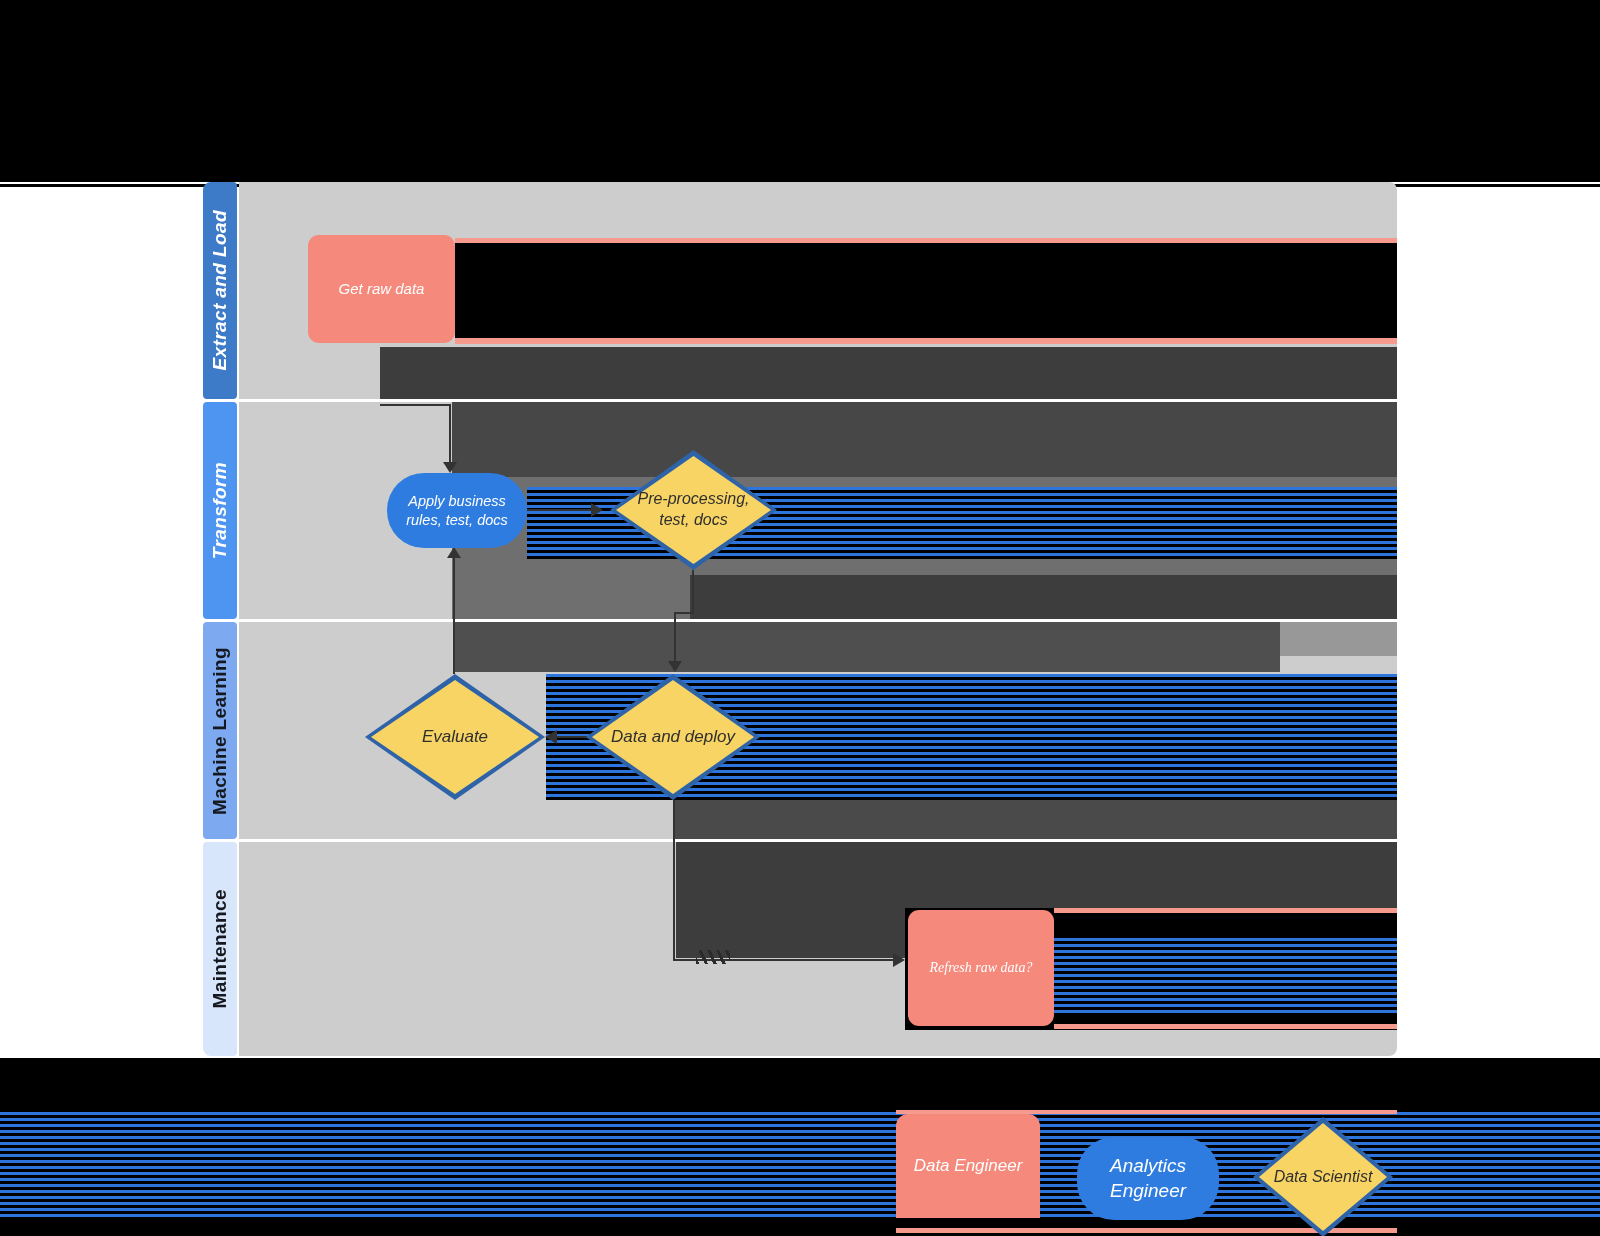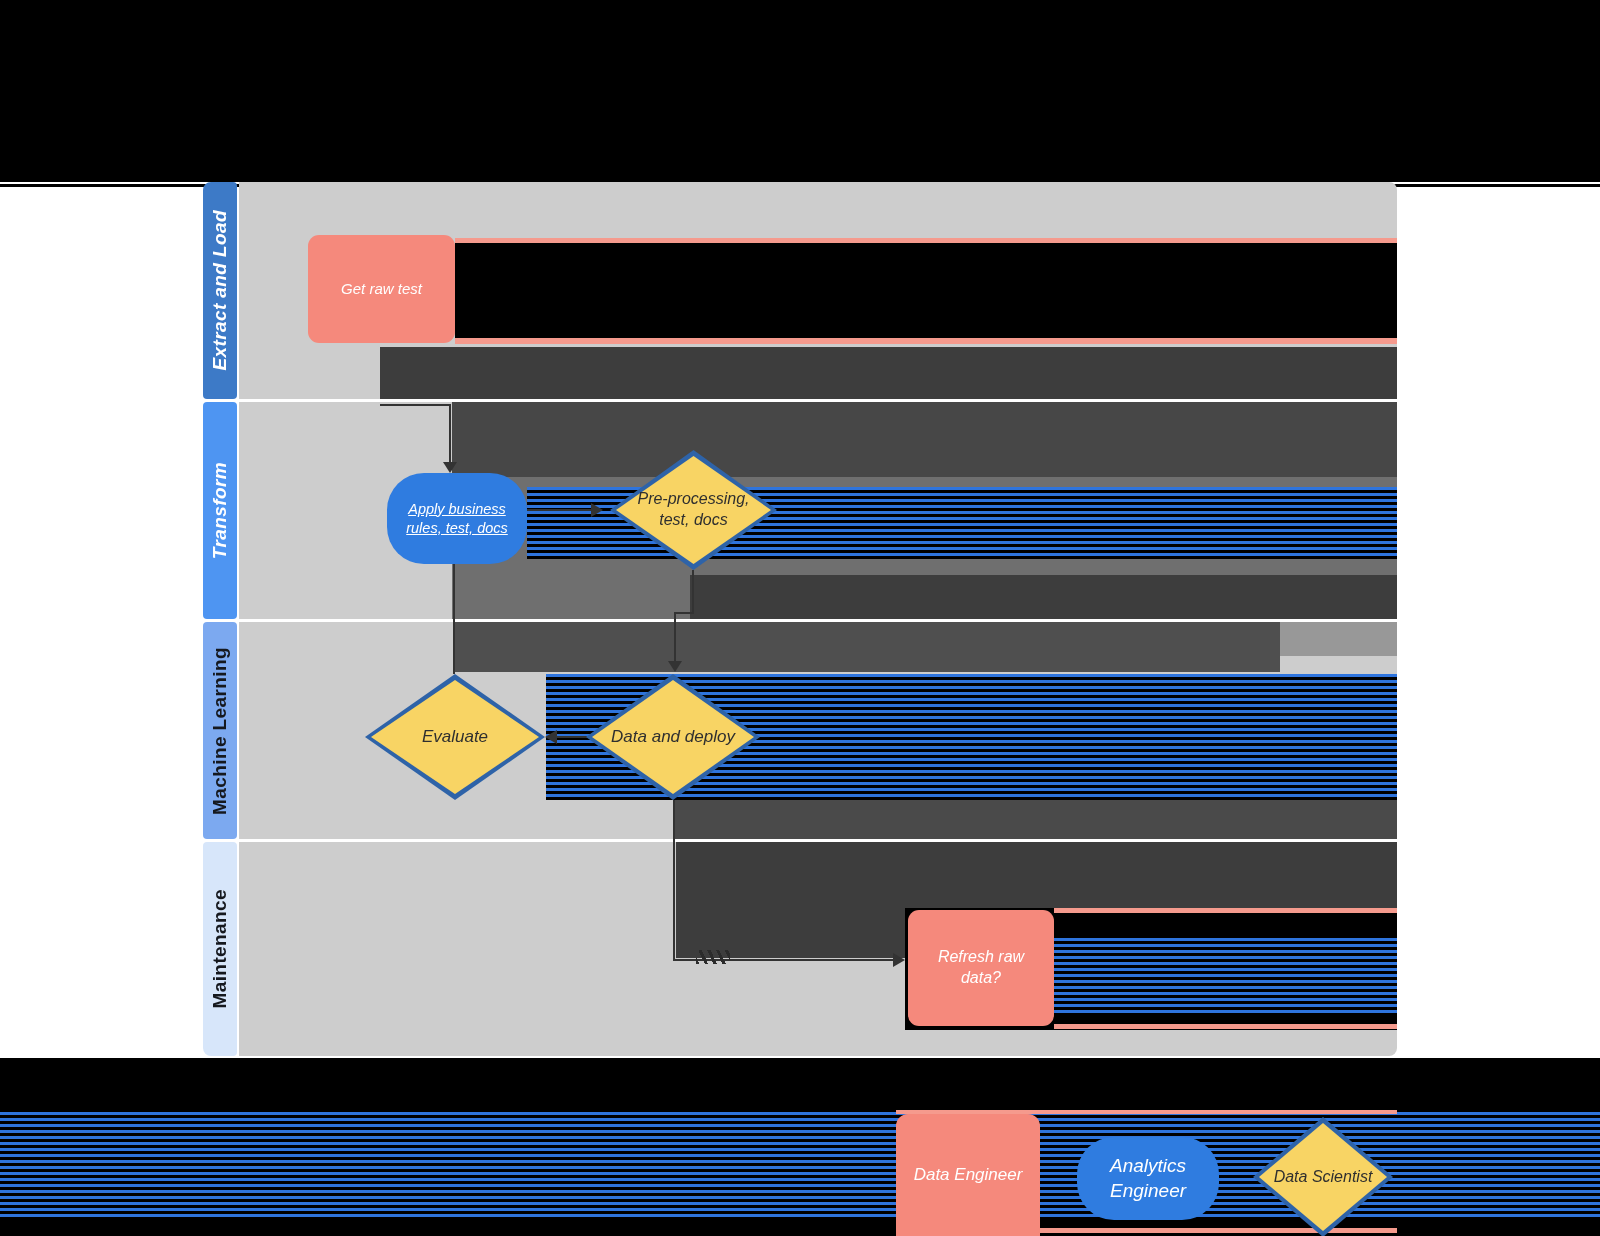--- a/index.html
+++ b/index.html
@@ -111,24 +111,24 @@
 
   <div class="cline" style="left:557px;top:736px;width:30px;height:2px;"></div>
   <div class="ah ah-left" style="left:545px;top:730px;"></div>
 
   <div class="cline" style="left:673px;top:800px;width:2px;height:160px;"></div>
   <div class="cline" style="left:673px;top:959px;width:222px;height:2px;"></div>
   <div class="ah ah-right" style="left:893px;top:953px;"></div>
   <div class="band stripes-dash" style="left:696px;top:950px;width:34px;height:14px;"></div>
 
   <div class="node salmon" style="left:308px;top:235px;width:147px;height:108px;">
-    <span class="lbl" style="font-size:15px;">Get raw test</span>
+    <span class="lbl" style="font-size:15px;">Get raw data</span>
   </div>
 
-  <div class="node bluebox" style="left:387px;top:473px;width:140px;height:91px;padding:0 14px;text-decoration:underline;">
+  <div class="node bluebox" style="left:387px;top:473px;width:140px;height:75px;padding:0 14px;">
     <span class="lbl" style="font-size:14.5px;">Apply business rules, test, docs</span>
   </div>
 
   <div class="node diamond" style="left:365px;top:674px;width:180px;height:126px;">
     <div class="d-outer"></div>
     <div class="d-inner"></div>
     <span class="d-lbl" style="font-size:17px;">Evaluate</span>
   </div>
 
   <div class="node diamond" style="left:610px;top:450px;width:167px;height:120px;">
@@ -137,26 +137,26 @@
     <span class="d-lbl" style="font-size:16px;max-width:120px;">Pre-processing, test, docs</span>
   </div>
 
   <div class="node diamond" style="left:586px;top:674px;width:174px;height:126px;">
     <div class="d-outer"></div>
     <div class="d-inner"></div>
     <span class="d-lbl" style="font-size:17px;white-space:nowrap;">Data and deploy</span>
   </div>
 
   <div class="node salmon" style="left:908px;top:910px;width:146px;height:116px;padding:0 18px;">
-    <span class="lbl" style="font-size:16px;">Refresh raw data?</span>
+    <span class="lbl" style="font-size:14px;font-family:Liberation Serif, serif;">Refresh raw data?</span>
   </div>
 
 
 
-  <div class="node salmon" style="left:896px;top:1114px;width:144px;height:122px;border-radius:12px 12px 0 0;">
+  <div class="node salmon" style="left:896px;top:1114px;width:144px;height:104px;border-radius:12px 12px 0 0;">
     <span class="lbl" style="font-size:17px;">Data Engineer</span>
   </div>
 
   <div class="node bluebox" style="left:1077px;top:1137px;width:142px;height:83px;padding:0 20px;">
     <span class="lbl" style="font-size:19px;">Analytics Engineer</span>
   </div>
 
   <div class="node diamond" style="left:1253px;top:1117px;width:140px;height:120px;">
     <div class="d-outer"></div>
     <div class="d-inner"></div>

